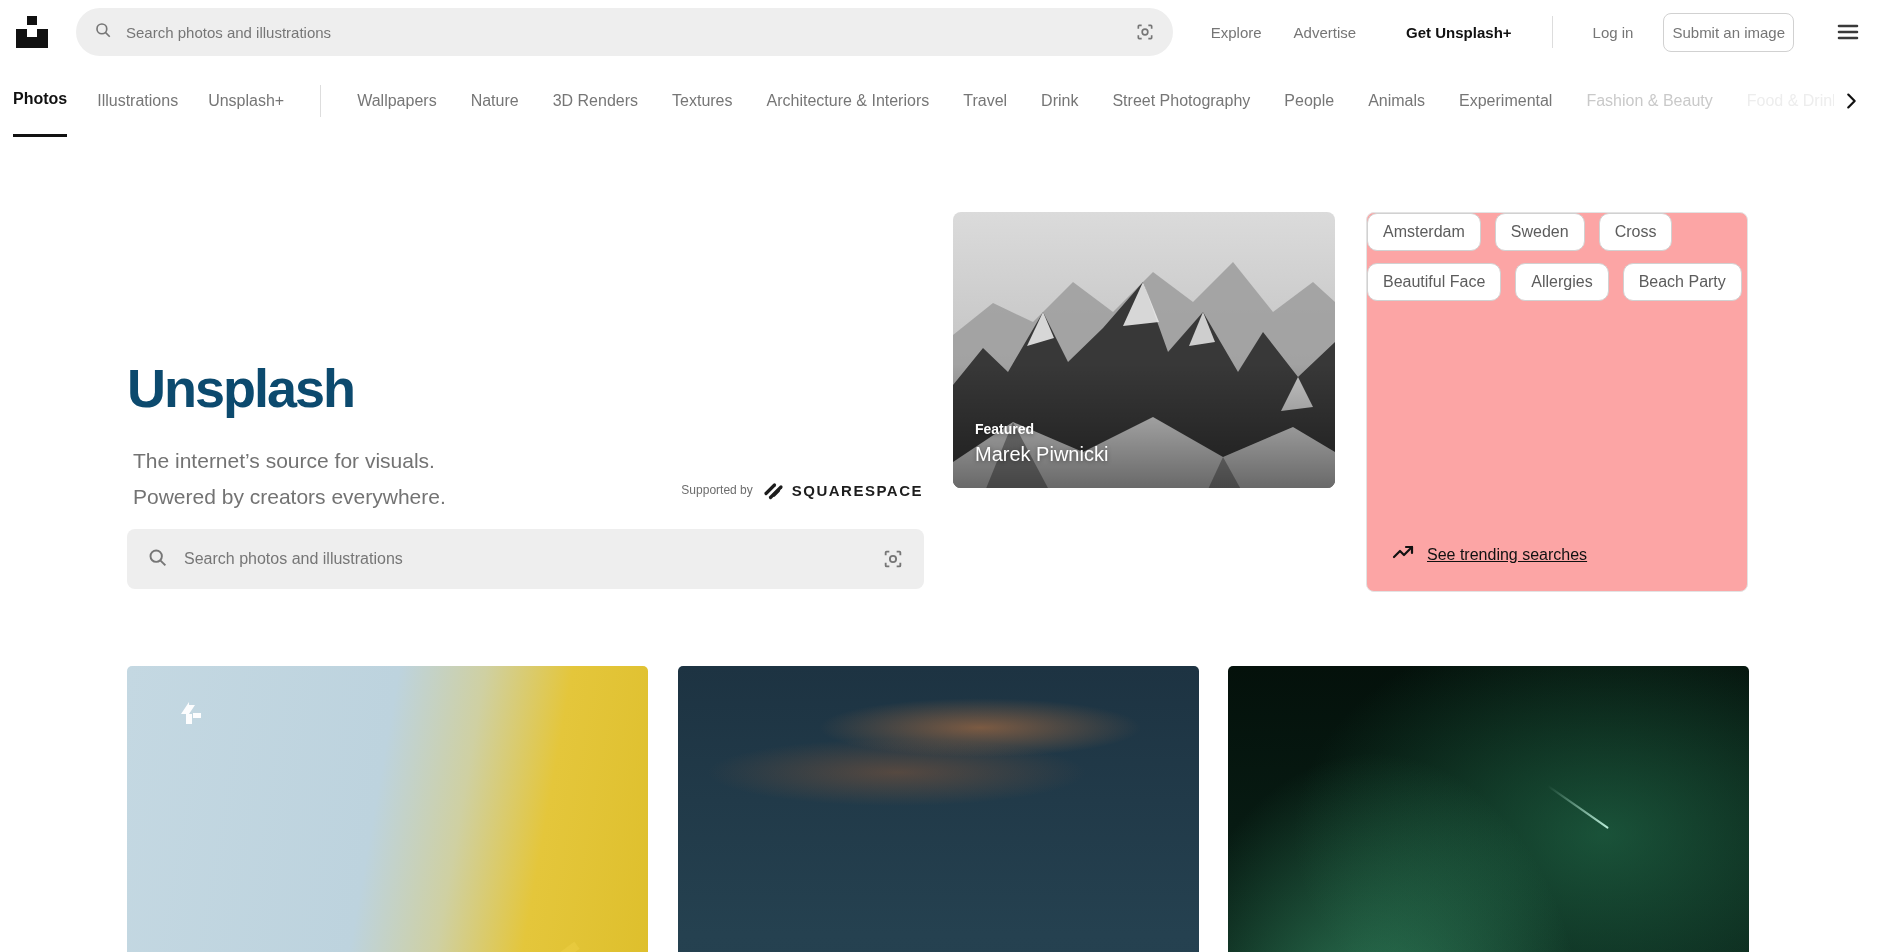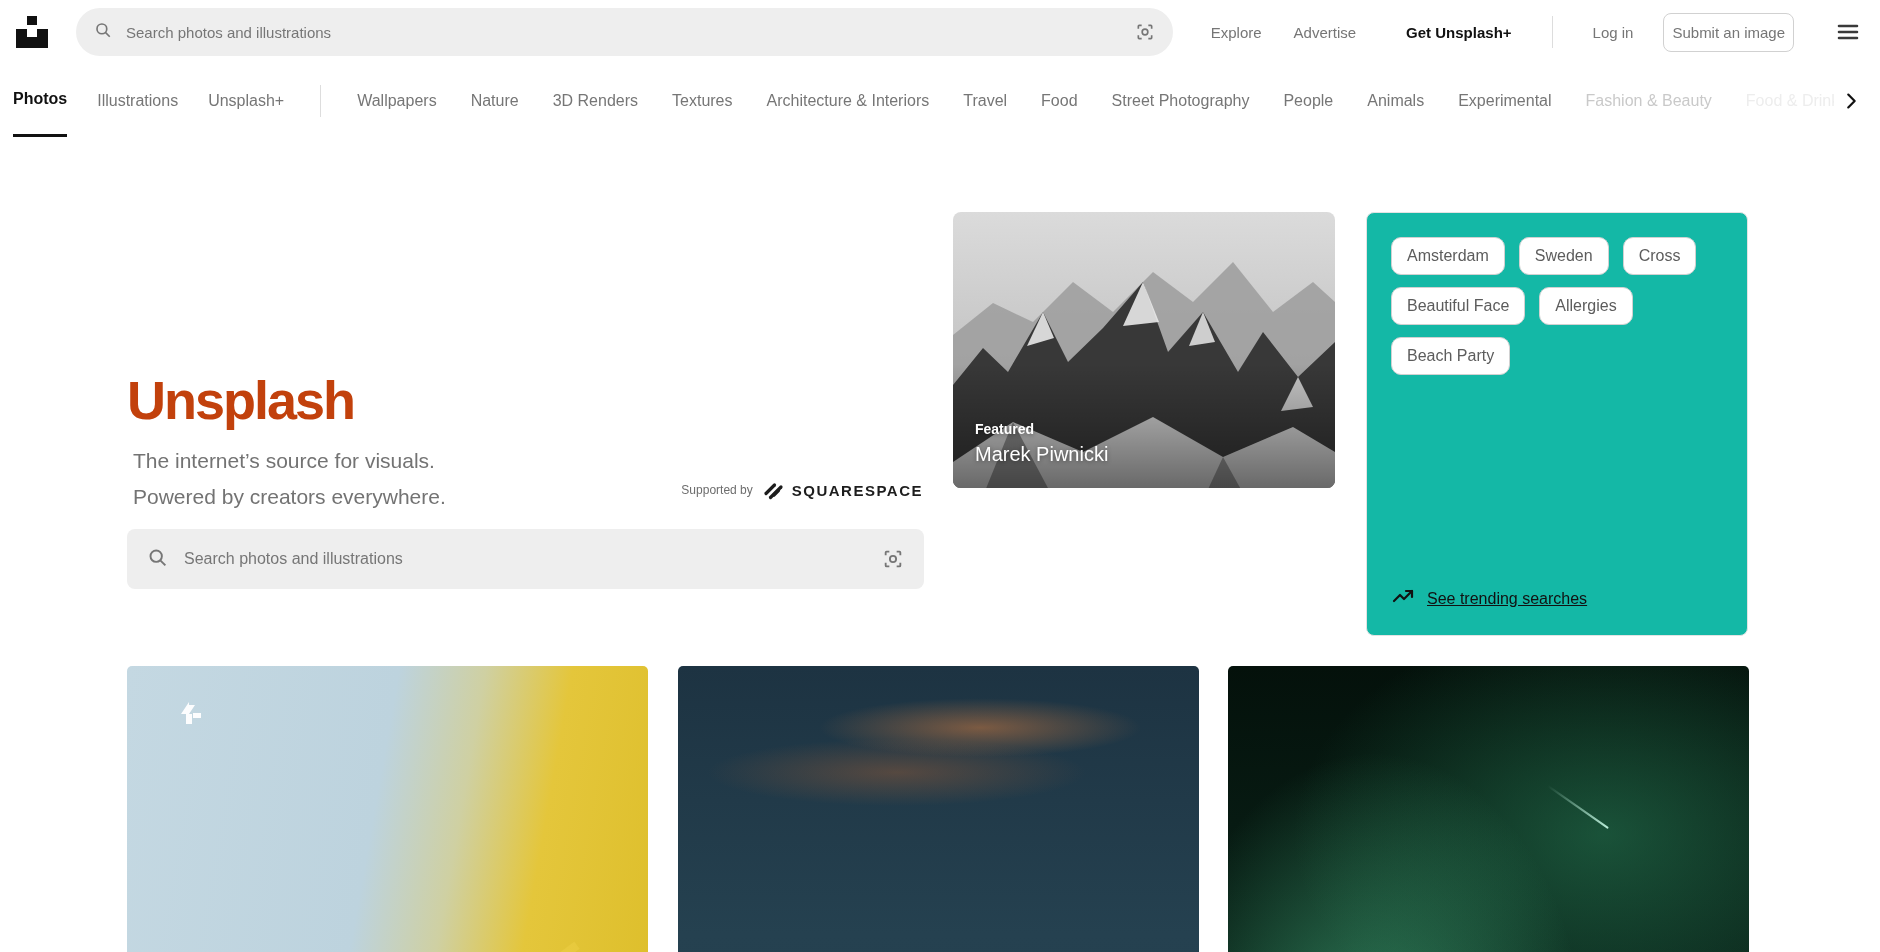--- a/index.html
+++ b/index.html
@@ -38,22 +38,22 @@
   .catnav .vdiv{width:1px;height:32px;background:#ddd;margin:0 36px;align-self:center;flex:none;}
   .cat-scroll{display:flex;gap:34px;height:100%;flex:1;overflow:hidden;position:relative;}
   .cat-item.faded{color:#c9c9c9;}
   .cat-item.faded2{color:#ededed;}
   .cat-fade{position:absolute;right:36px;top:64px;width:170px;height:73px;
             background:linear-gradient(to right,rgba(255,255,255,0),#fff 75%);pointer-events:none;}
   .cat-next{position:absolute;right:12px;top:84px;width:34px;height:34px;border:none;background:#fff;
             cursor:pointer;display:flex;align-items:center;justify-content:center;padding:0;}
 
   
-  .hero-title{position:absolute;left:127px;top:368px;font-size:54px;line-height:64px;font-weight:800;
-              letter-spacing:-2px;color:#c2410c;margin:0;}
+  .hero-title{position:absolute;left:127px;top:356px;font-size:54px;line-height:64px;font-weight:800;
+              letter-spacing:-2px;color:#0c4a6e;margin:0;}
   .tagline{position:absolute;left:127px;font-size:21px;line-height:30px;color:#737373;margin:6px;}
   .tagline.l1{top:440px;}
   .tagline.l2{top:476px;}
   .supported{position:absolute;left:639px;top:478px;width:284px;display:flex;align-items:center;
              justify-content:flex-end;gap:9px;}
   .supported .sb-label{font-size:12px;color:#6d6d6d;}
   .supported .sponsor{display:flex;align-items:center;gap:6px;}
   .supported .sponsor-name{font-size:15px;font-weight:700;letter-spacing:1.5px;color:#1d1d1d;}
 
   .hero-search{position:absolute;left:127px;top:529px;width:797px;height:60px;background:#eee;
@@ -65,22 +65,22 @@
   
   .featured-card{position:absolute;left:953px;top:212px;width:382px;height:276px;border-radius:8px;
                  overflow:hidden;cursor:pointer;}
   .featured-card svg.mountain{position:absolute;inset:0;width:100%;height:100%;display:block;}
   .featured-overlay{position:absolute;inset:0;background:linear-gradient(180deg,rgba(0,0,0,0) 55%,rgba(0,0,0,0.48));}
   .featured-caption{position:absolute;left:22px;bottom:22px;color:#fff;text-shadow:0 1px 4px rgba(0,0,0,.4);}
   .featured-caption .f-badge{font-size:14px;font-weight:600;margin-bottom:6px;}
   .featured-caption .f-author{font-size:20px;font-weight:500;}
 
   
-  .trending-card{position:absolute;left:1366px;top:212px;width:382px;height:424px;background:#14b8a6;
-                 border:1px solid #e3e3e3;border-radius:8px;padding:24px;}
+  .trending-card{position:absolute;left:1366px;top:212px;width:382px;height:380px;background:#fca5a5;
+                 border:1px solid #e3e3e3;border-radius:8px;}
   .pill-wrap{display:flex;flex-wrap:wrap;gap:12px 14px;}
   .pill{border:1px solid #d1d1d1;border-radius:10px;background:#fff;height:38px;padding:0 15px;
         font-size:16px;color:#5c5c5c;display:flex;align-items:center;cursor:pointer;
         font-family:"Liberation Sans",sans-serif;white-space:nowrap;}
   .trend-link-row{position:absolute;left:24px;bottom:22px;display:flex;align-items:center;gap:12px;}
   .trend-link{font-size:16px;color:#111;text-decoration:underline;cursor:pointer;}
 
   
   .photo-card{position:absolute;top:666px;width:521px;height:560px;border-radius:5px 5px 0 0;
               overflow:hidden;cursor:pointer;}
@@ -152,21 +152,21 @@
       <a class="cat-item">Unsplash+</a>
     </div>
     <div class="vdiv"></div>
     <div class="cat-scroll">
       <a class="cat-item">Wallpapers</a>
       <a class="cat-item">Nature</a>
       <a class="cat-item">3D Renders</a>
       <a class="cat-item">Textures</a>
       <a class="cat-item">Architecture &amp; Interiors</a>
       <a class="cat-item">Travel</a>
-      <a class="cat-item">Food</a>
+      <a class="cat-item">Drink</a>
       <a class="cat-item">Street Photography</a>
       <a class="cat-item">People</a>
       <a class="cat-item">Animals</a>
       <a class="cat-item">Experimental</a>
       <a class="cat-item faded">Fashion &amp; Beauty</a>
       <a class="cat-item faded2">Food &amp; Drink</a>
     </div>
     <div class="cat-fade"></div>
   </nav>
   <button class="cat-next">

